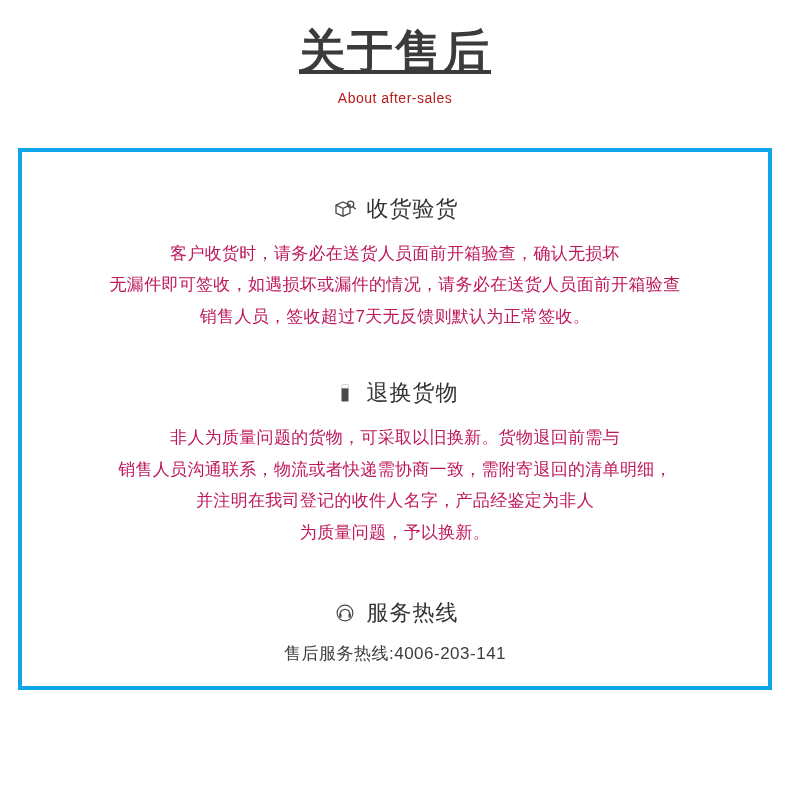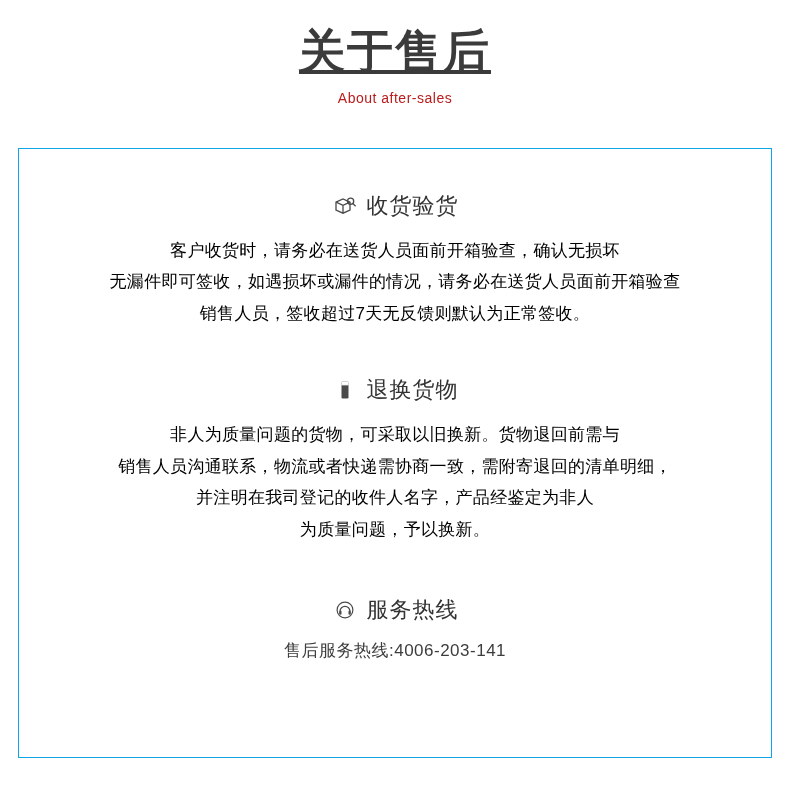--- a/index.html
+++ b/index.html
@@ -37,22 +37,22 @@
     margin-top: 8px;
     font-size: 14px;
     color: #b91c1c;
     letter-spacing: 0.5px;
   }
   .panel {
     position: absolute;
     left: 18px;
     top: 148px;
     width: 754px;
-    height: 610px;
-    border: 1px solid #0ea5e9;
+    height: 542px;
+    border: 4px solid #0ea5e9;
     box-sizing: border-box;
     background: #ffffff;
   }
   .section {
     text-align: center;
   }
   .section-1 { margin-top: 42px; }
   .section-2 { margin-top: 46px; }
   .section-3 { margin-top: 50px; }
 
@@ -74,21 +74,21 @@
     justify-content: center;
     width: 26px;
     height: 26px;
     color: #4a4a4a;
   }
   .sec-icon svg { display: block; }
 
   .body-text {
     font-size: 17px;
     line-height: 1.85;
-    color: #000000;
+    color: #be185d;
     padding: 0 40px;
     letter-spacing: 0.3px;
   }
   .body-text p {
     margin: 0;
   }
   .hotline {
     font-size: 17px;
     color: #3d3d3d;
     letter-spacing: 0.5px;

